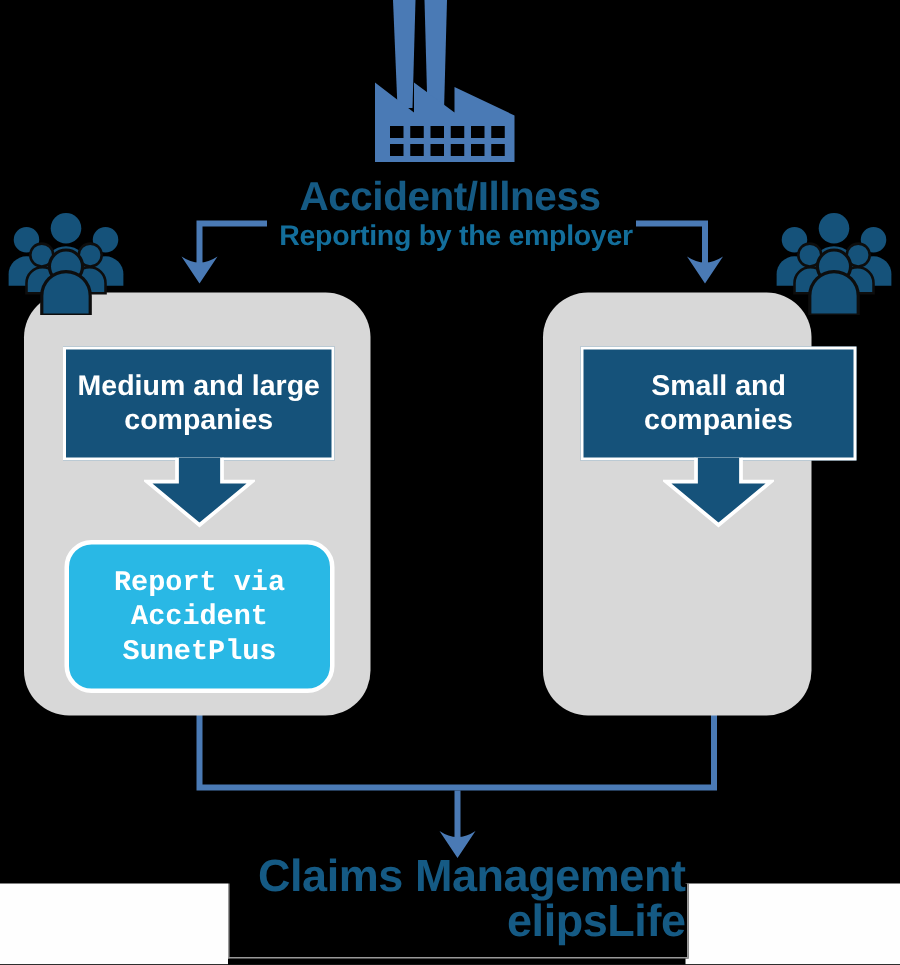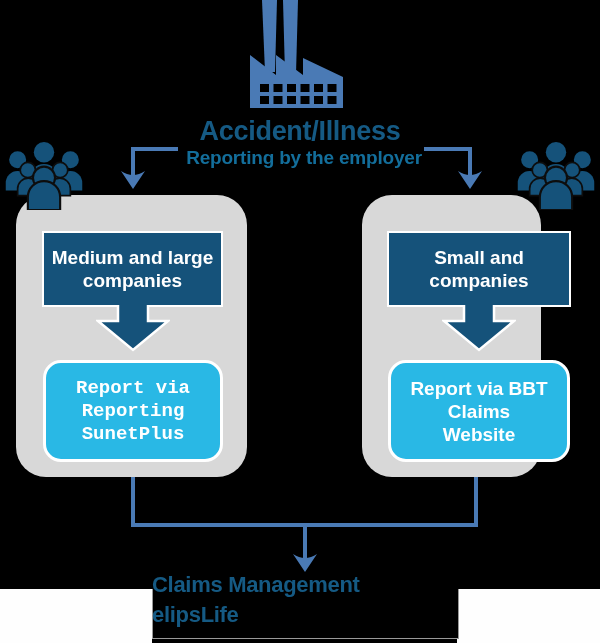--- a/index.html
+++ b/index.html
@@ -57,22 +57,22 @@
   
   .strip{top:589px;height:54px;background:var(--strip);z-index:2;}
   .strip.l{left:0;width:152px;}
   .strip.r{left:457px;width:143px;}
   .footer-box{
     left:152px;top:589px;width:305px;height:49px;background:var(--bg);
     box-sizing:content-box;border-left:1px solid #999;border-right:1px solid #999;border-bottom:1px solid #999;
     z-index:2;
   }
   .footer-text{
-    left:152px;top:570px;width:305px;text-align:left;z-index:3;
-    color:var(--titleBlue);font-weight:bold;font-size:22px;line-height:30px;letter-spacing:-0.3px;
+    left:152px;top:570px;width:305px;text-align:right;z-index:3;
+    color:var(--titleBlue);font-weight:bold;font-size:30px;line-height:30px;letter-spacing:-0.3px;
   }
 </style>
 </head>
 <body>
 
 <div class="stage">
 
   <svg class="abs factory" width="96" height="108" viewBox="0 0 96 108">
     <g fill="var(--blue)">
       <polygon points="12,0 27,0 25,72 15,72"></polygon>
@@ -157,38 +157,33 @@
   <div class="abs card left">
     <div class="navy-box">
       <span class="ln">Medium and large</span>
       <span class="ln">companies</span>
     </div>
     <svg class="fat-arrow" width="74" height="48" viewBox="0 0 74 48">
       <path d="M22,0 L22,16 L2,16 L37,45 L72,16 L52,16 L52,0" fill="var(--navy)" stroke="var(--white)" stroke-width="2.5"></path>
     </svg>
     <div class="cyan-box">
       <span class="ln">Report via</span>
-      <span class="ln">Reporting</span>
+      <span class="ln">Accident</span>
       <span class="ln">SunetPlus</span>
     </div>
   </div>
 
   <div class="abs card right">
     <div class="navy-box">
       <span class="ln">Small and</span>
       <span class="ln">companies</span>
     </div>
     <svg class="fat-arrow" width="74" height="48" viewBox="0 0 74 48">
       <path d="M22,0 L22,16 L2,16 L37,45 L72,16 L52,16 L52,0" fill="var(--navy)" stroke="var(--white)" stroke-width="2.5"></path>
     </svg>
-    <div class="cyan-box">
-      <span class="ln">Report via BBT</span>
-      <span class="ln">Claims</span>
-      <span class="ln">Website</span>
-    </div>
   </div>
 
   <div class="abs strip l"></div>
   <div class="abs strip r"></div>
   <div class="abs footer-box"></div>
   <div class="abs footer-text">
     <div>Claims Management</div>
     <div>elipsLife</div>
   </div>
 

